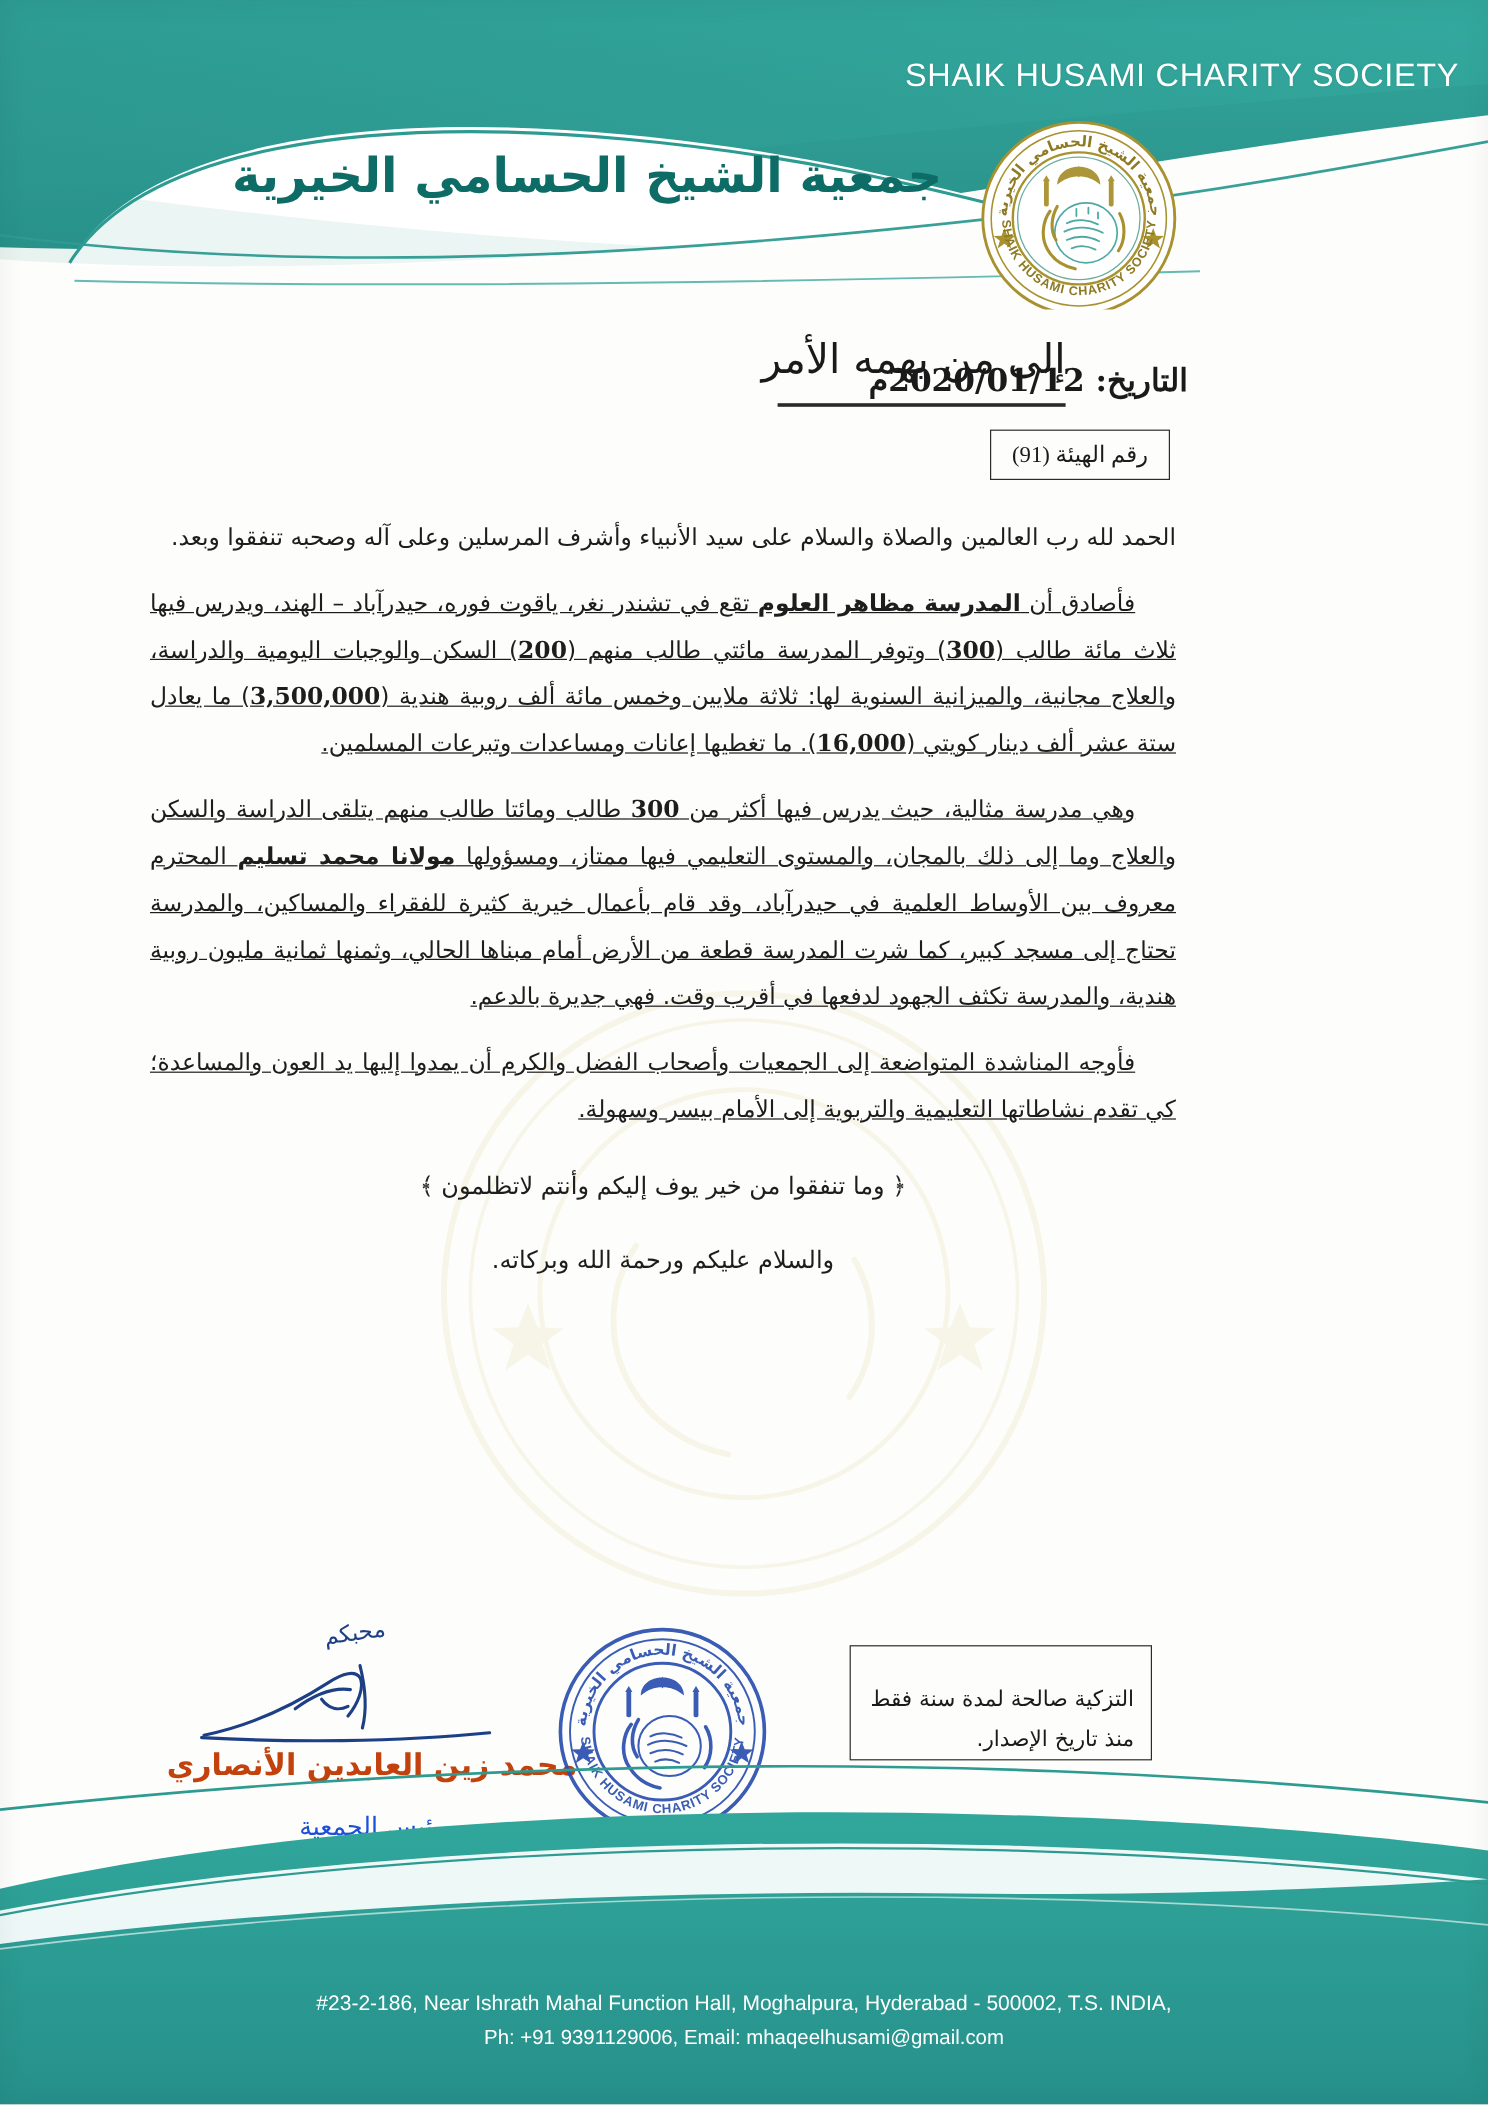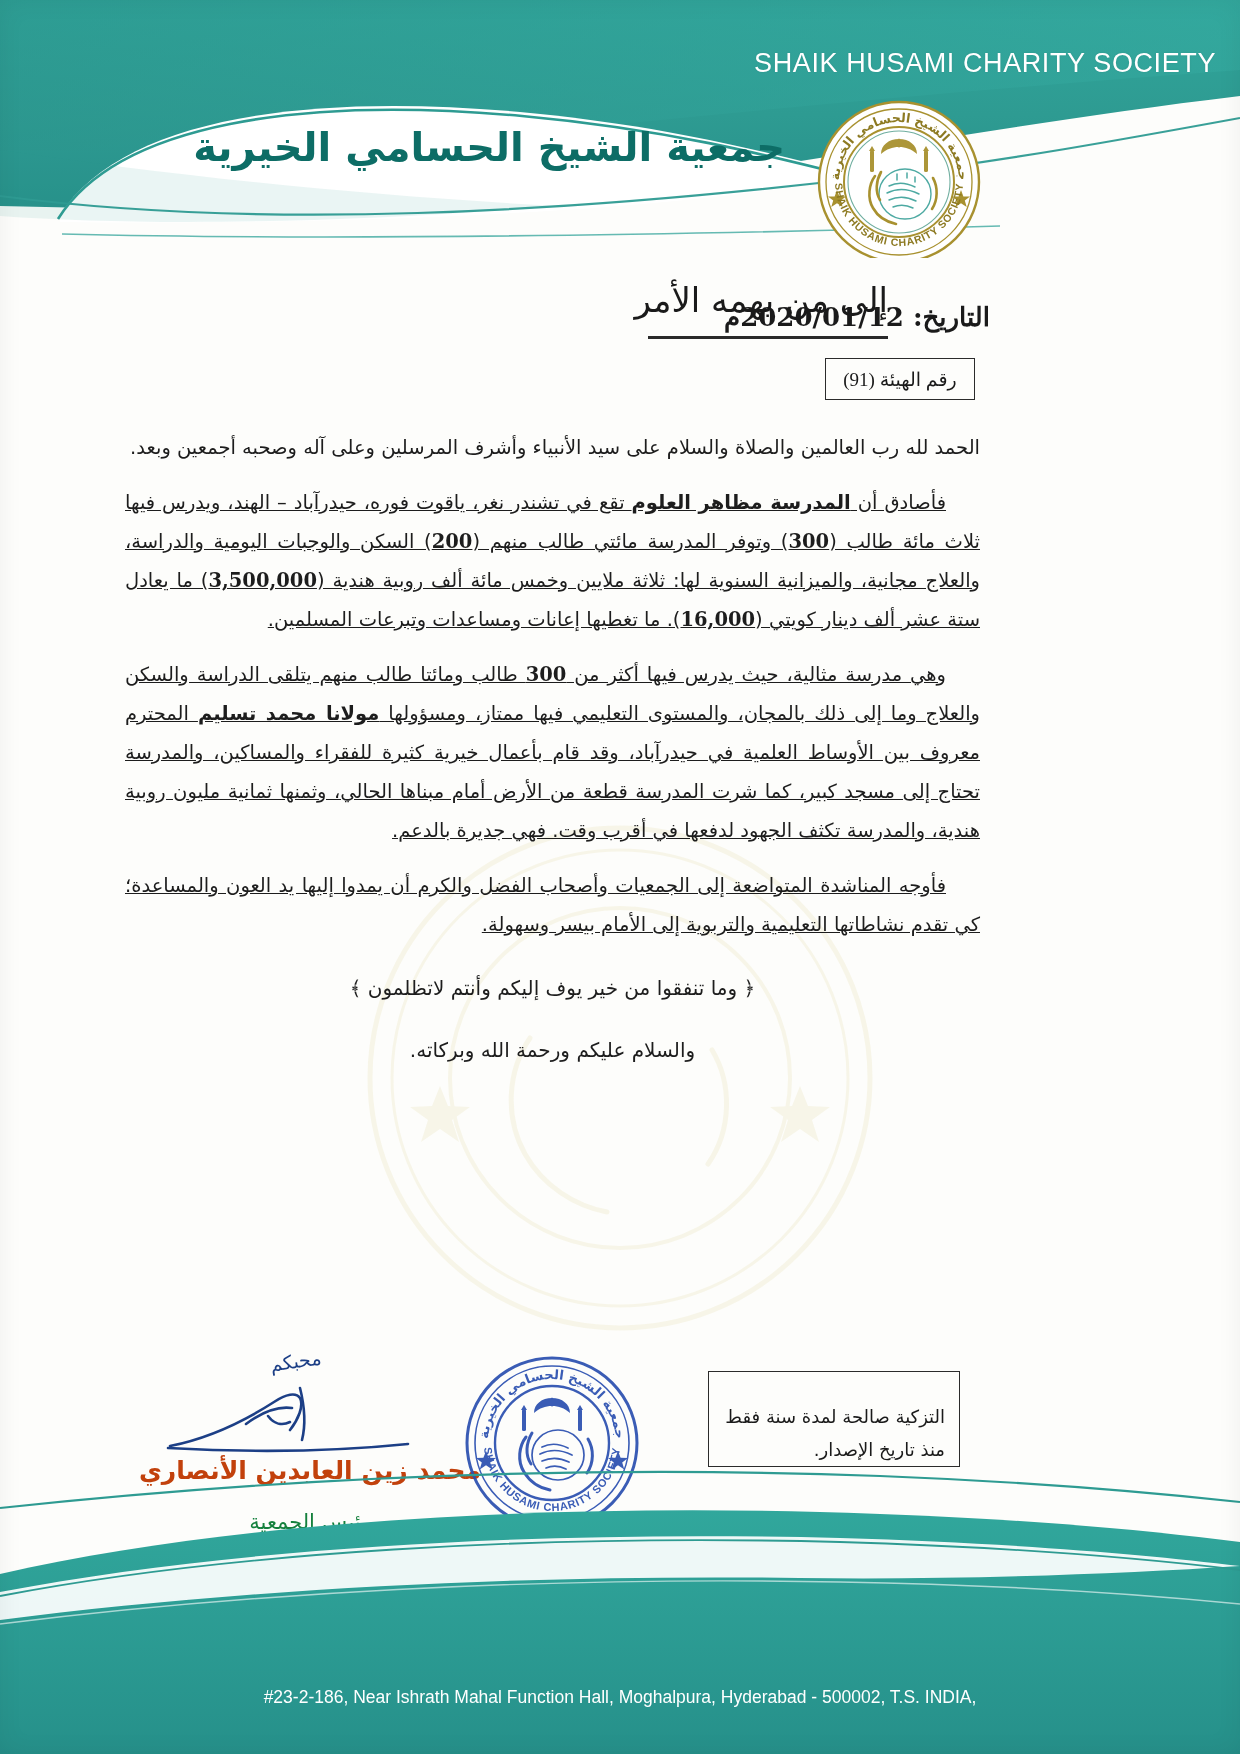--- a/index.html
+++ b/index.html
@@ -139,21 +139,21 @@
   .sig-name{
     position:absolute;left:130px;top:1198px;width:360px;
     text-align:center;direction:rtl;
     font-family:"DejaVu Sans", sans-serif;
     font-weight:700;font-size:25px;color:#c2410c;
   }
   .sig-role{
     position:absolute;left:130px;top:1252px;width:360px;
     text-align:center;direction:rtl;
     font-family:"DejaVu Sans", sans-serif;
-    font-size:21px;color:#15803d;
+    font-size:21px;color:#1d4ed8;
   }
 
   
   .stamp{
     position:absolute;left:462px;top:1095px;width:180px;height:180px;
     opacity:0.92;
   }
 
   
   .watermark{
@@ -284,21 +284,21 @@
     <div class="doc-title">إلى من يهمه الأمر</div>
     <div class="doc-title-rule"></div>
 
     <div class="date-line">التاريخ: 2020/01/12م</div>
 
     <div class="ref-box">
       <span>رقم الهيئة (91)</span>
     </div>
 
     <div class="letter">
-      <p>الحمد لله رب العالمين والصلاة والسلام على سيد الأنبياء وأشرف المرسلين وعلى آله وصحبه أجمعين وبعد.</p>
+      <p>الحمد لله رب العالمين والصلاة والسلام على سيد الأنبياء وأشرف المرسلين وعلى آله وصحبه تنفقوا وبعد.</p>
       <p class="indent">فأصادق أن <b>المدرسة مظاهر العلوم</b> تقع في تشندر نغر، ياقوت فوره، حيدرآباد – الهند، ويدرس فيها ثلاث مائة طالب (<span class="num">300</span>) وتوفر المدرسة مائتي طالب منهم (<span class="num">200</span>) السكن والوجبات اليومية والدراسة، والعلاج مجانية، والميزانية السنوية لها: ثلاثة ملايين وخمس مائة ألف روبية هندية (<span class="num">3,500,000</span>) ما يعادل ستة عشر ألف دينار كويتي (<span class="num">16,000</span>). ما تغطيها إعانات ومساعدات وتبرعات المسلمين.</p>
       <p class="indent">وهي مدرسة مثالية، حيث يدرس فيها أكثر من <span class="num">300</span> طالب ومائتا طالب منهم يتلقى الدراسة والسكن والعلاج وما إلى ذلك بالمجان، والمستوى التعليمي فيها ممتاز، ومسؤولها <b>مولانا محمد تسليم</b> المحترم معروف بين الأوساط العلمية في حيدرآباد، وقد قام بأعمال خيرية كثيرة للفقراء والمساكين، والمدرسة تحتاج إلى مسجد كبير، كما شرت المدرسة قطعة من الأرض أمام مبناها الحالي، وثمنها ثمانية مليون روبية هندية، والمدرسة تكثف الجهود لدفعها في أقرب وقت. فهي جديرة بالدعم.</p>
       <p class="indent">فأوجه المناشدة المتواضعة إلى الجمعيات وأصحاب الفضل والكرم أن يمدوا إليها يد العون والمساعدة؛ كي تقدم نشاطاتها التعليمية والتربوية إلى الأمام بيسر وسهولة.</p>
       <p class="quran">﴿ وما تنفقوا من خير يوف إليكم وأنتم لاتظلمون ﴾</p>
       <p class="salam">والسلام عليكم ورحمة الله وبركاته.</p>
     </div>
 
     <div class="validity-box">
       <div>التزكية صالحة لمدة سنة فقط</div>
       <div>منذ تاريخ الإصدار.</div>
@@ -384,17 +384,18 @@
 
       <path d="M0,168 C230,124 540,106 840,114 C1010,119 1140,130 1240,142
                C1120,150 960,156 800,154 C520,150 230,166 0,196 Z" fill="#ffffff" opacity="0.92"></path>
 
       <path d="M0,172 C230,128 540,110 840,118 C1010,123 1140,134 1240,146" fill="none" stroke="#2e9b92" stroke-width="1.8"></path>
       <path d="M0,200 C240,170 540,152 840,158 C1010,161 1140,170 1240,180" fill="none" stroke="#ffffff" stroke-width="1.4" opacity="0.6"></path>
     </svg>
 
     <div class="footer-text">
       <div>#23-2-186, Near Ishrath Mahal Function Hall, Moghalpura, Hyderabad - 500002, T.S. INDIA,</div>
+      <div class="l2">Ph: +91 9391129006, Email: mhaqeelhusami@gmail.com</div>
     </div>
   </div>
 
   <div class="scan-edge"></div>
 </div>
 
 </body></html>

